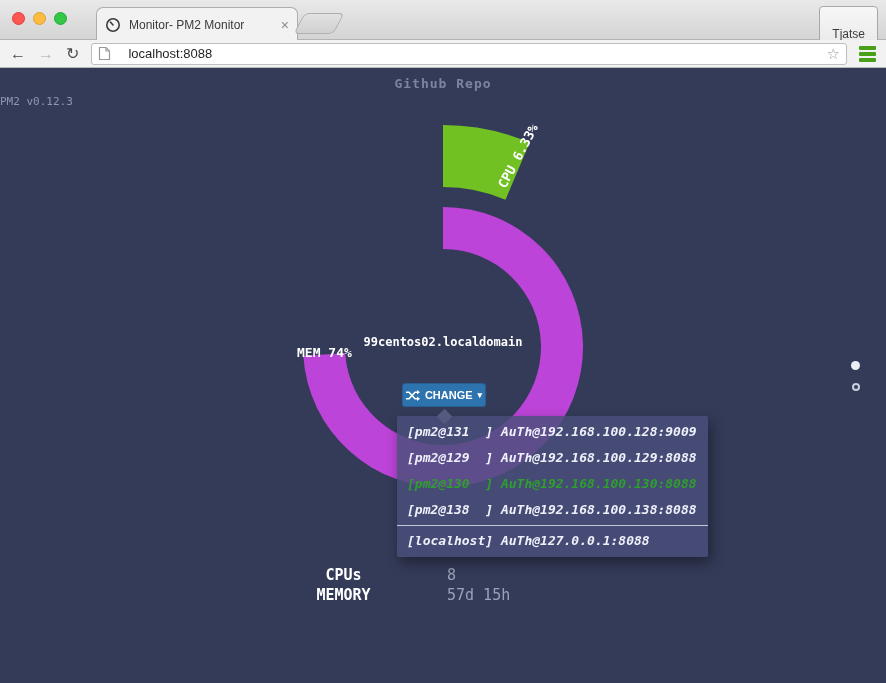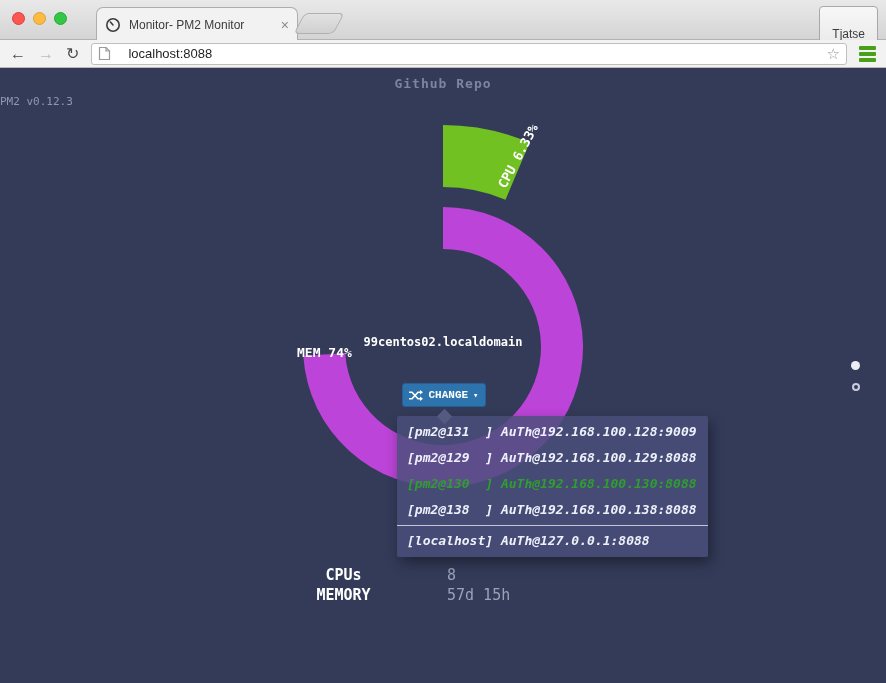--- a/index.html
+++ b/index.html
@@ -33,21 +33,21 @@
   
   .page { position:relative; width:886px; height:534px; background:#343b59; overflow:hidden; font-family:"DejaVu Sans Mono", monospace; }
   .arcs { position:absolute; left:0; top:0; z-index:1; }
   .repo-title { position:absolute; top:8px; width:100%; text-align:center; color:#7d84a2; font-size:13px; font-weight:bold; letter-spacing:1px; z-index:2; }
   .version { position:absolute; top:27px; width:100%; color:#9096b1; font-size:11px; z-index:2; }
   .cpu-label { position:absolute; left:518px; top:88px; transform:translate(-50%,-50%) rotate(-62deg); color:#ffffff; font-size:13px; font-weight:bold; white-space:nowrap; z-index:2; }
   .mem-label { position:absolute; left:285px; top:277px; color:#ffffff; font-size:13px; font-weight:bold; white-space:nowrap; z-index:2;margin-left:12px; }
   .hostname { position:absolute; top:267px; width:100%; text-align:center; color:#ffffff; font-size:12px; font-weight:bold; z-index:2; }
   .os-line { position:absolute; top:287px; width:100%; text-align:center; color:#9aa1b8; font-size:12px; z-index:2; }
 
-  .change-btn { position:absolute; left:402px; top:315px; width:84px; height:24px; background:#2d73ad; border:1px solid #275f95; border-radius:3px; display:flex; align-items:center; justify-content:center; gap:5px; color:#fff; font-family:Liberation Mono, monospace; font-size:11px; font-weight:bold; z-index:3; }
+  .change-btn { position:absolute; left:402px; top:315px; width:84px; height:24px; background:#2d73ad; border:1px solid #275f95; border-radius:3px; display:flex; align-items:center; justify-content:center; gap:5px; color:#fff; font-family:Liberation Sans, sans-serif; font-size:11px; font-weight:bold; z-index:3; }
   .change-caret { font-size:9px; }
 
   .dropdown { position:absolute; left:397px; top:348px; width:311px; background:rgba(73,79,122,0.82); border-radius:2px; box-shadow:3px 6px 14px rgba(0,0,0,0.4); padding:3px 0; z-index:3;font-style:italic; }
   .dd-notch { position:absolute; left:42px; top:-5px; width:11px; height:11px; background:#545a80; transform:rotate(45deg); }
   .dd-row { height:26px; line-height:26px; padding:0 10px; font-size:13px; font-weight:bold; color:#eef0fb; white-space:pre; }
   .dd-row.selected { color:#2f9e2f; }
   .dd-divider { height:0; border-top:1px solid rgba(238,240,250,0.75); margin:2px 0; }
 
   .stats { position:absolute; left:250px; top:497px; z-index:2; }
   .stat-row { display:flex; height:20px; line-height:20px; font-size:15px; }

